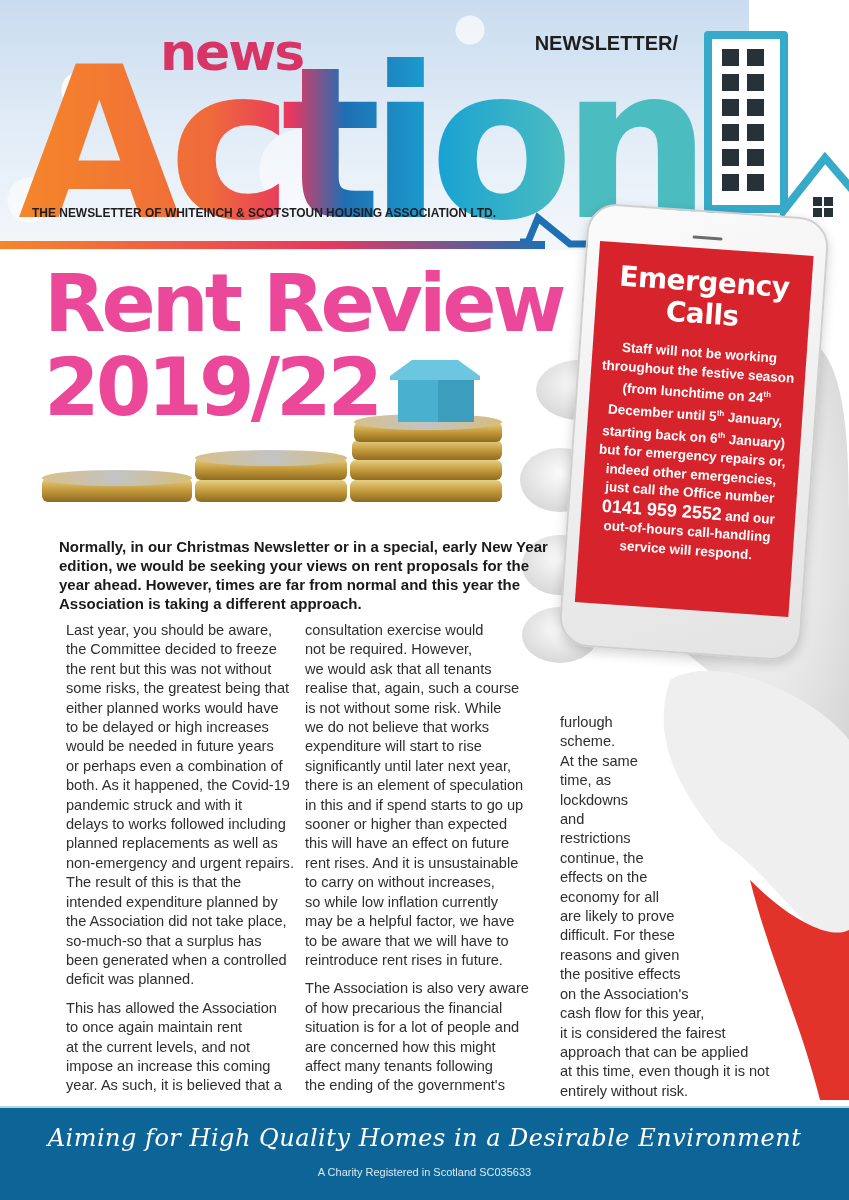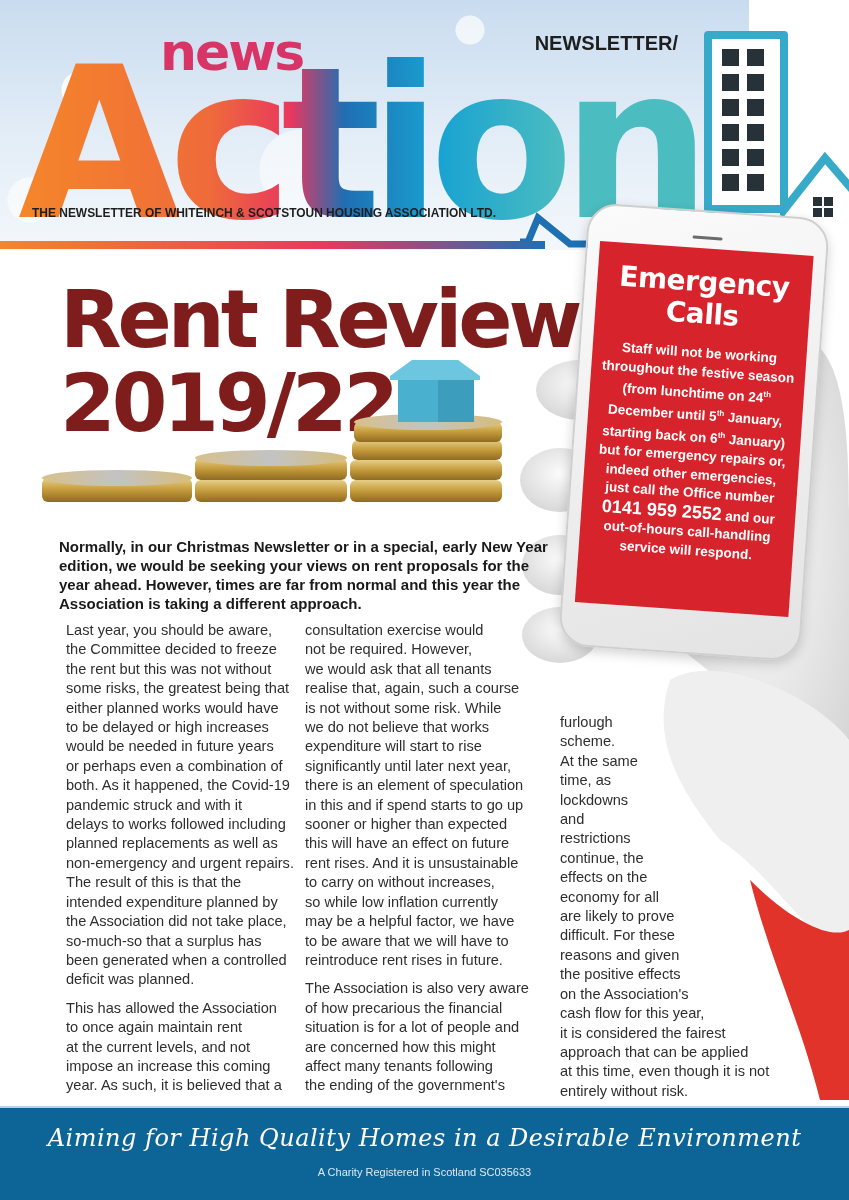--- a/index.html
+++ b/index.html
@@ -56,22 +56,22 @@
       display: grid; grid-template-columns: 17px 17px; gap: 8px 8px;
     }
     .building .win { width: 17px; height: 17px; background: #263238; }
     .house {
       position: absolute; left: 780px; top: 140px; width: 100px; height: 110px;
     }
     
     .headline {
       position: absolute; left: 44px; top: 262px;
       font-family: "DejaVu Sans", sans-serif; font-weight: bold;
-      font-size: 80px; line-height: 84px; letter-spacing: -4px; color: #7f1d1d;
-      margin: 16px;
+      font-size: 80px; line-height: 84px; letter-spacing: -4px; color: #ec4899;
+      margin: 0;
     }
     
     .coins { position: absolute; left: 40px; top: 330px; width: 480px; height: 180px; }
     
     .intro {
       position: absolute; left: 48px; top: 526px; width: 500px;
       font-family: "Liberation Sans", sans-serif; font-weight: bold;
       font-size: 15px; line-height: 19px; color: #1a1a1a; margin: 11px;
     }
     

